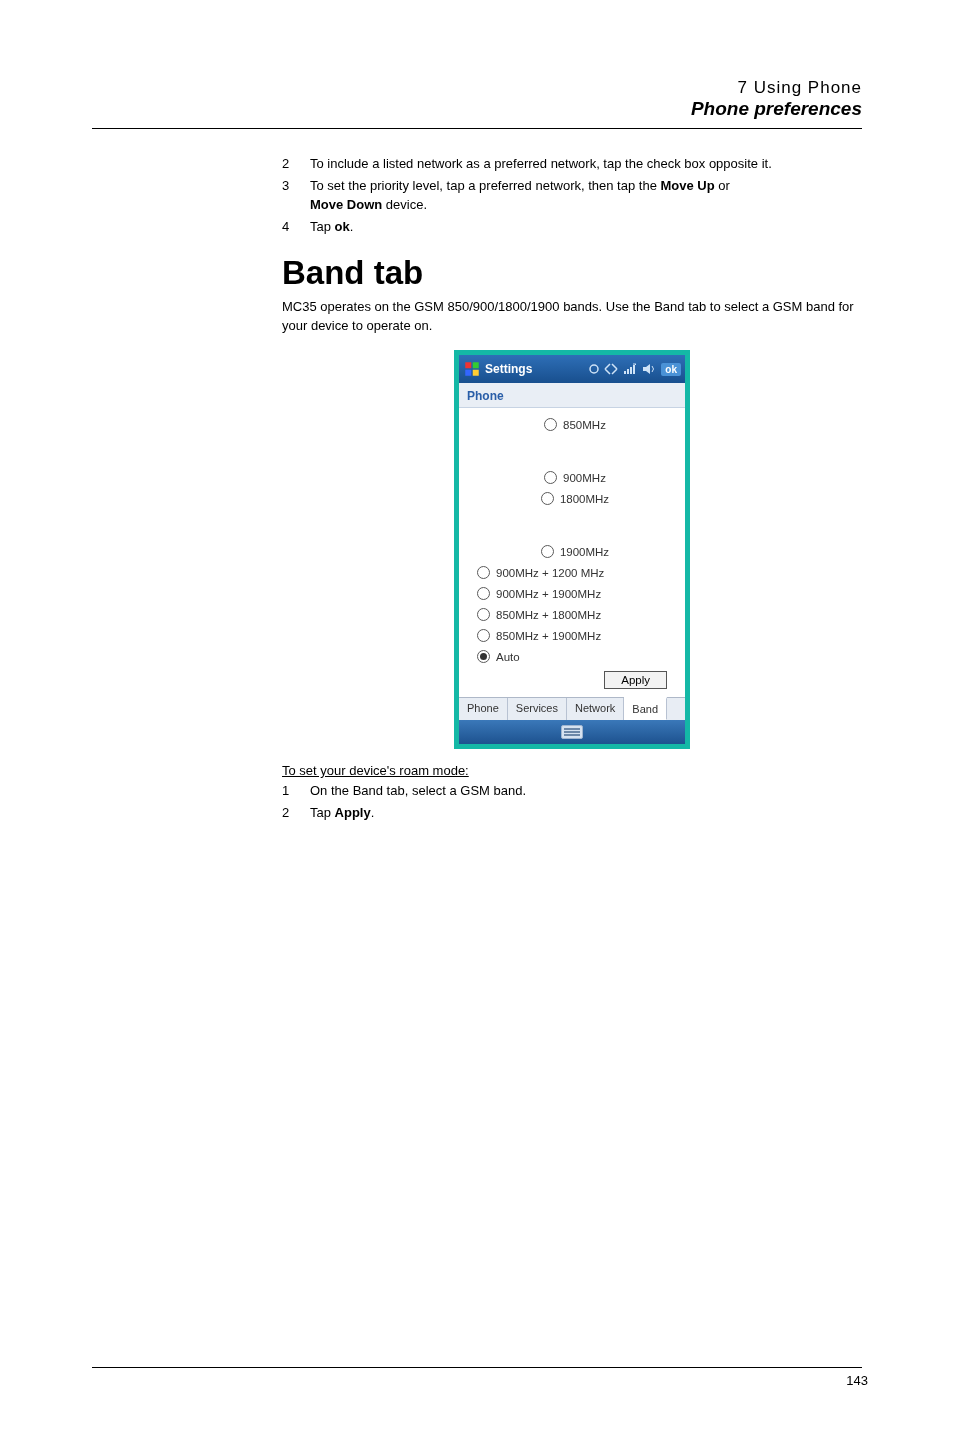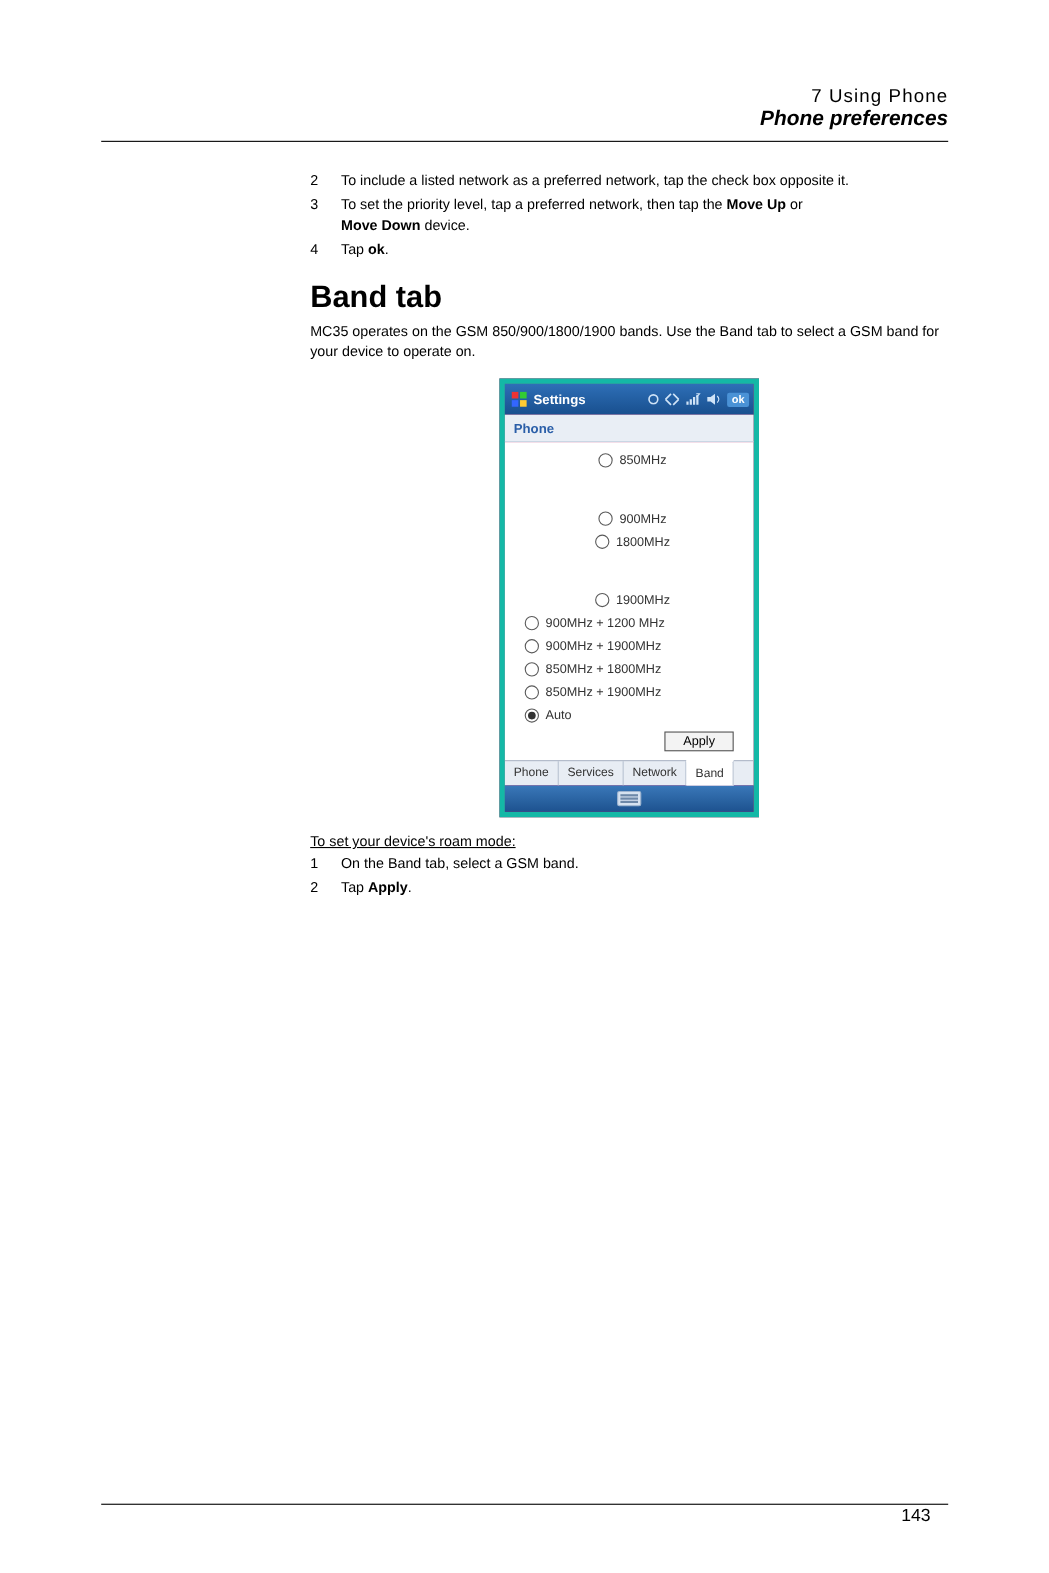--- a/index.html
+++ b/index.html
@@ -8,21 +8,21 @@
   .header-block { text-align: right; margin-bottom: 6px; }
   .chapter-title { font-size: 17px; letter-spacing: 1px; }
   .section-title { font-size: 19px; font-style: italic; font-weight: bold; }
   .hr { border: none; border-top: 1.5px solid #000; margin-top: 8px; margin-bottom: 26px; }
   .content { margin-left: 190px; }
   .numlist { list-style: none; font-size: 13px; line-height: 1.45; }
   .numlist li { display: flex; margin-bottom: 3px; }
   .numlist .n { width: 28px; flex-shrink: 0; }
   .numlist .t { flex: 1; }
   .bold { font-weight: bold; }
-  .h2 { font-size: 28px; margin-top: 18px; margin-bottom: 6px; }
+  .h2 { font-size: 33px; margin-top: 18px; margin-bottom: 6px; }
   .para { font-size: 13px; line-height: 1.45; }
   .under { text-decoration: underline; font-size: 13px; margin-top: 14px; margin-bottom: 4px; }
   .screenshot-wrap { display: flex; justify-content: center; margin: 14px 0 10px 0; }
   .device-screen { width: 236px; border: 5px solid #14b8a6; background: #be185d; font-family: Tahoma, Arial, sans-serif; }
   .ds-titlebar { height: 28px; background: linear-gradient(#2e6fb7, #184f8e); display: flex; align-items: center; padding: 0 4px; }
   .ds-start { width: 18px; height: 18px; margin-right: 4px; display: flex; align-items: center; justify-content: center; }
   .ds-start svg { width: 18px; height: 18px; }
   .ds-title { color: #fff; font-size: 12px; font-weight: bold; flex: 1; }
   .ds-icons { display: flex; align-items: center; gap: 5px; }
   .ds-ok { background: #4a92d6; color: #fff; font-size: 10px; font-weight: bold; padding: 1px 4px; border-radius: 2px; }
@@ -35,21 +35,21 @@
   .radio-label { font-size: 11.5px; color: #333; }
   .apply-row { display: flex; justify-content: flex-end; padding-right: 6px; margin-top: 2px; }
   .apply-btn { border: 1px solid #555; background: #f3f3f3; font-size: 11.5px; padding: 2px 16px; }
   .ds-tabs { display: flex; border-top: 1px solid #aeb8c8; background: #e8edf4; font-size: 11px; }
   .ds-tab { padding: 4px 8px; border-right: 1px solid #b8c2d2; color: #333; }
   .ds-tab.active { background: #fff; border-top: 2px solid #fff; margin-top: -1px; border-bottom: 1px solid #fff; }
   .ds-bottombar { height: 24px; background: linear-gradient(#3a78b9, #1d528f); display: flex; align-items: center; justify-content: center; }
   .kb-icon { width: 22px; height: 14px; background: #d6e2f0; border: 1px solid #9fb5d0; border-radius: 2px; display: flex; flex-direction: column; justify-content: space-evenly; padding: 1px 2px; }
   .kb-icon .r { height: 1.5px; background: #6d88a8; }
   .footer-hr { position: absolute; left: 92px; right: 92px; bottom: 62px; border: none; border-top: 1px solid #000; }
-  .footer-num { position: absolute; right: 108px; bottom: 42px; font-size: 16px; margin-left: 45px; }
+  .footer-num { position: absolute; right: 86px; bottom: 42px; font-size: 13px; margin-left: 45px; }
 </style>
 </head>
 <body>
 
 <div class="page">
   <div class="header-block">
     <div class="chapter-title">7 Using Phone</div>
     <div class="section-title">Phone preferences</div>
   </div>
   <hr class="hr">

